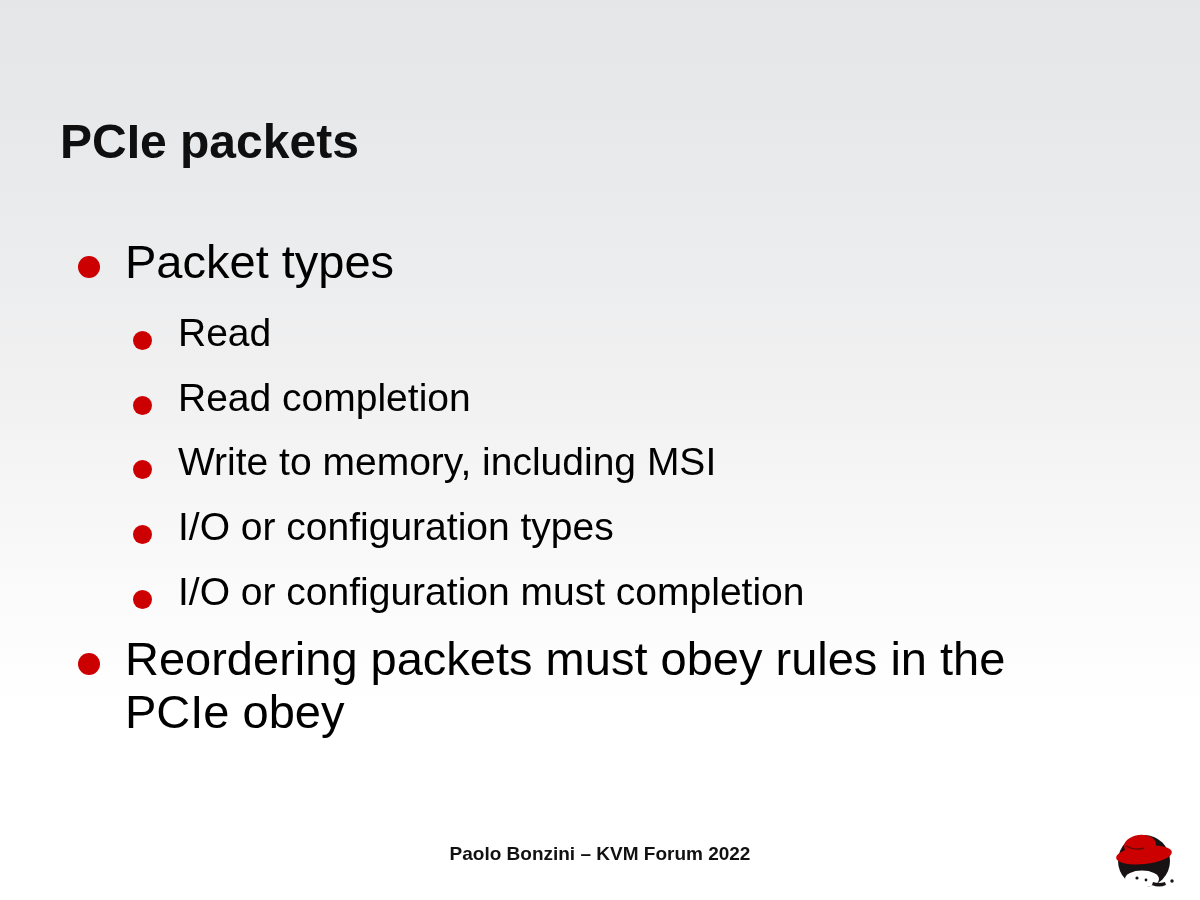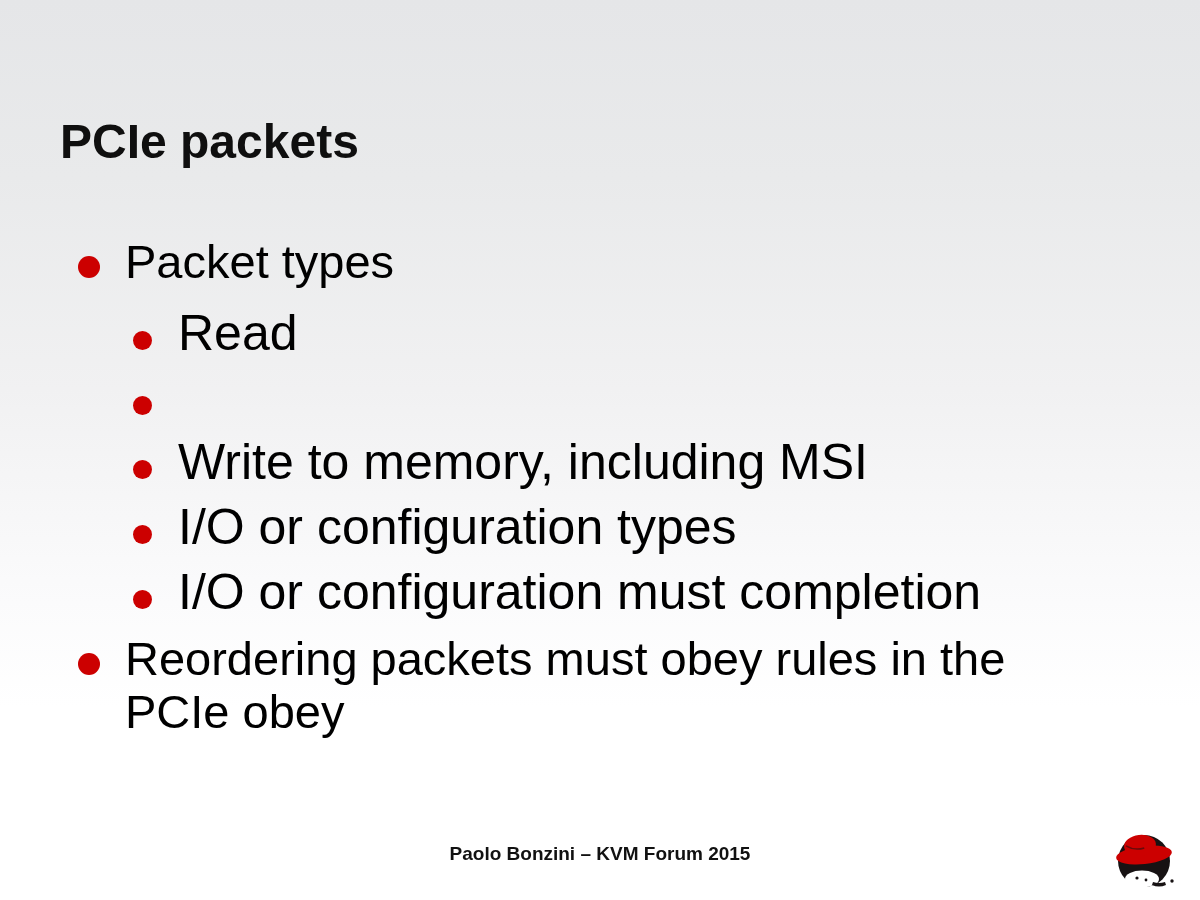--- a/index.html
+++ b/index.html
@@ -46,21 +46,21 @@
     width: 19px; height: 19px;
     margin-top: 20px;
     margin-right: 26px;
   }
   .l1 .txt {
     font-size: 47px;
     line-height: 53px;
     max-width: 940px;
   }
   .l2 .txt {
-    font-size: 50px;
+    font-size: 39px;
     line-height: 44px;
   }
   .footer-text {
     position: absolute;
     left: 0; right: 0;
     top: 843px;
     text-align: center;
     font-size: 19px;
     font-weight: bold;
     color: #111;
@@ -82,40 +82,41 @@
     <span class="dot"></span>
     <span class="txt">Packet types</span>
   </div>
 
   <div class="row l2" style="top:282px">
     <span class="dot"></span>
     <span class="txt">Read</span>
   </div>
   <div class="row l2" style="top:347px">
     <span class="dot"></span>
+    <span class="txt">Read completion</span>
   </div>
   <div class="row l2" style="top:411px">
     <span class="dot"></span>
     <span class="txt">Write to memory, including MSI</span>
   </div>
   <div class="row l2" style="top:476px">
     <span class="dot"></span>
     <span class="txt">I/O or configuration types</span>
   </div>
   <div class="row l2" style="top:541px">
     <span class="dot"></span>
     <span class="txt">I/O or configuration must completion</span>
   </div>
 
   <div class="row l1" style="top:603px">
     <span class="dot"></span>
     <span class="txt">Reordering packets must obey rules in the PCIe obey</span>
   </div>
 
-  <div class="footer-text">Paolo Bonzini – KVM Forum 2015</div>
+  <div class="footer-text">Paolo Bonzini – KVM Forum 2022</div>
 
   <svg class="logo" viewBox="0 0 66 58" aria-hidden="true">
     <circle cx="31" cy="29" r="26" fill="#171213"></circle>
     <ellipse cx="29" cy="47" rx="17" ry="8.5" fill="#ffffff"></ellipse>
     <circle cx="24" cy="46" r="1.6" fill="#171213"></circle>
     <circle cx="33" cy="48" r="1.4" fill="#171213"></circle>
     <path d="M40 50 q6 2 12 0 l1 3 q-7 3 -14 0 z" fill="#171213"></path>
     <g transform="rotate(-6 31 23)">
       <ellipse cx="31" cy="23" rx="28" ry="9" fill="#cc0000"></ellipse>
       <ellipse cx="28" cy="13" rx="16" ry="10.5" fill="#cc0000"></ellipse>

